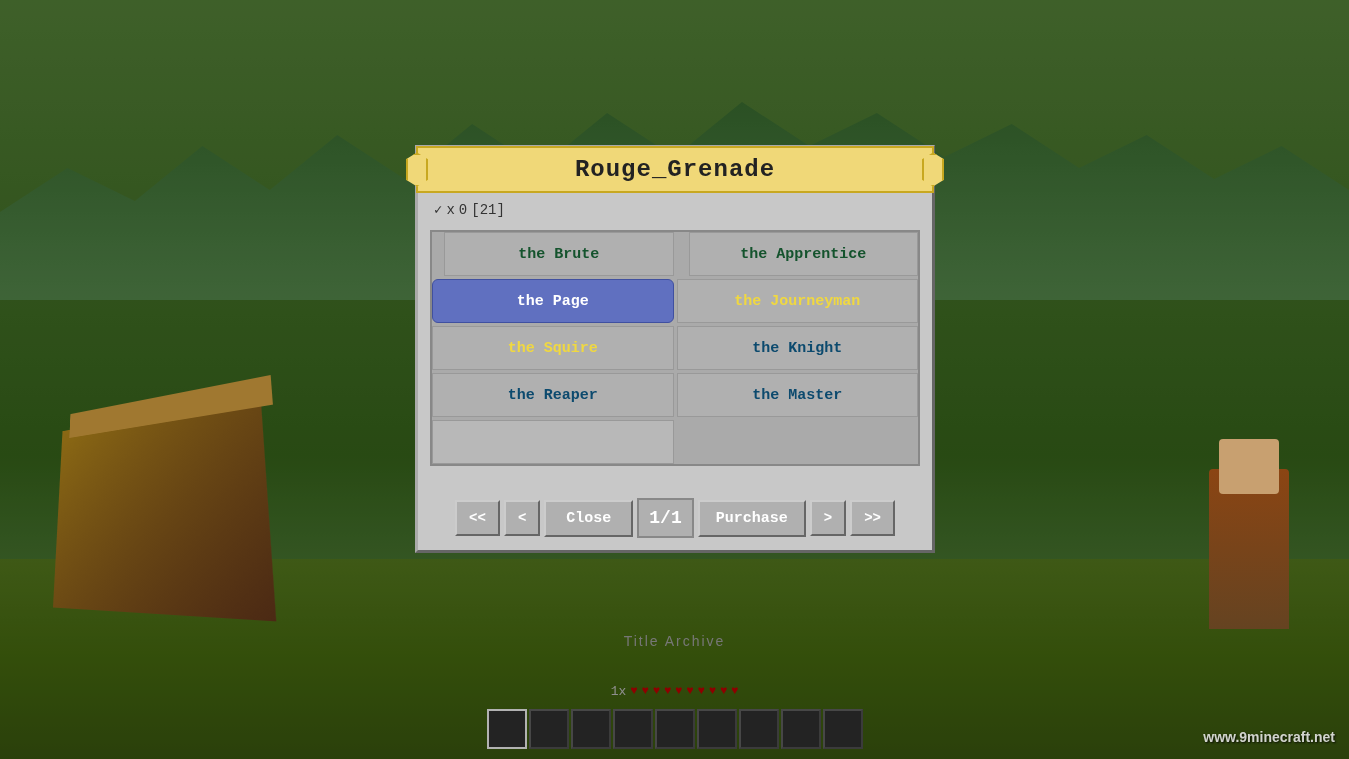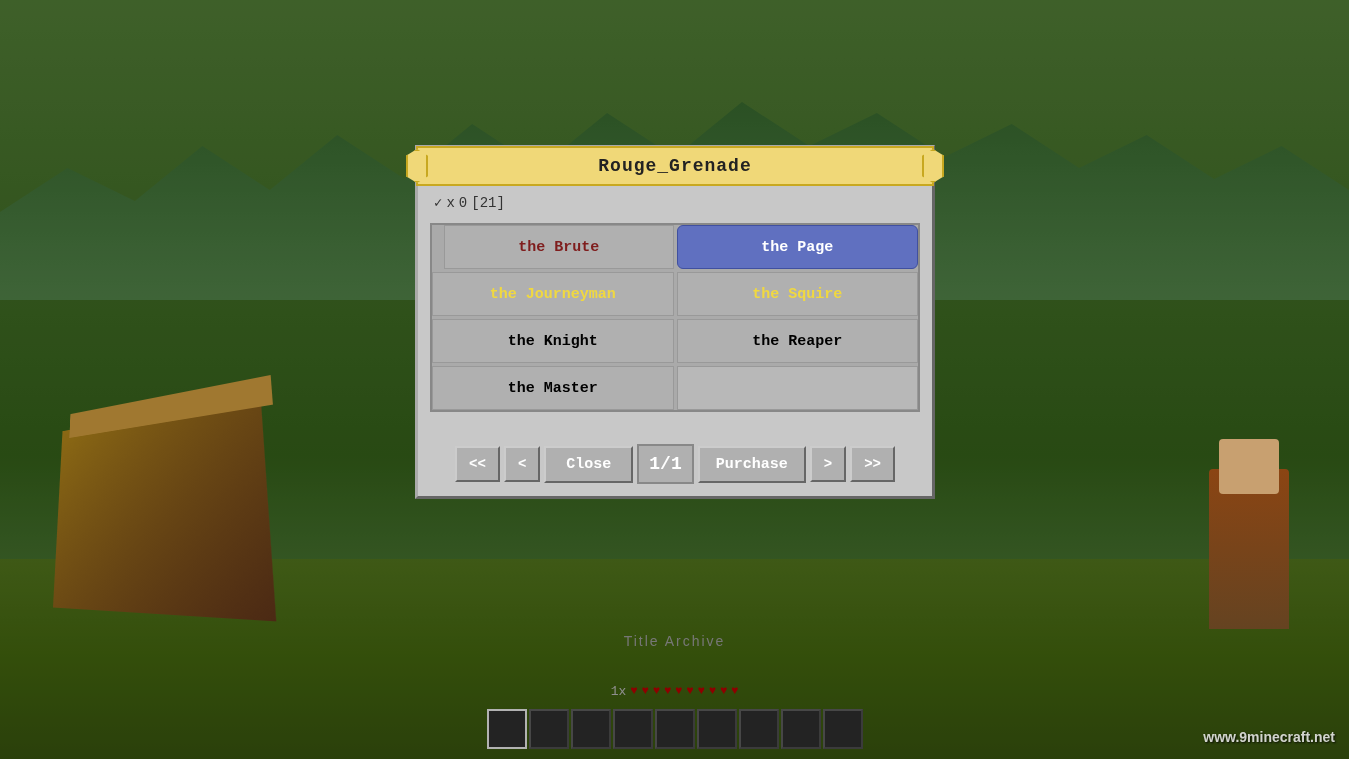--- a/index.html
+++ b/index.html
@@ -73,21 +73,21 @@
     }
 
     
     .title-banner {
       position: relative;
       margin: -2px -2px 0 -2px;
       background: #f0d878;
       border: 2px solid #c8a820;
       padding: 8px 20px;
       text-align: center;
-      font-size: 18px;
+      font-size: 24px;
       color: #222;
       font-weight: bold;
       letter-spacing: 1px;
     }
 
     .title-banner::before,
     .title-banner::after {
       content: '';
       position: absolute;
       top: 50%;
@@ -141,25 +141,25 @@
       background: #6070c0;
       border-color: #4050a0;
       border-radius: 6px;
     }
 
     .grid-cell.yellow-text {
       color: #f0d840;
     }
 
     .grid-cell.cyan-text {
-      color: #000000;
+      color: #0c4a6e;
     }
 
     .grid-cell.white-text {
-      color: #7f1d1d;
+      color: #14532d;
       margin-left: 12px;
     }
 
     .grid-cell.empty {
       background: #b8b8b8;
       cursor: default;
     }
 
     
     .spacer {
@@ -340,20 +340,23 @@
     <span>x</span>
     <span>0</span>
     <span>[21]</span>
   </div>
 
   <div class="grid-container">
 
     <div class="grid-cell white-text">
       <span>the Brute</span>
     </div>
+    <div class="grid-cell white-text">
+      <span>the Apprentice</span>
+    </div>
 
     <div class="grid-cell selected">
       <span>the Page</span>
     </div>
     <div class="grid-cell yellow-text">
       <span>the Journeyman</span>
     </div>
 
     <div class="grid-cell yellow-text">
       <span>the Squire</span>

